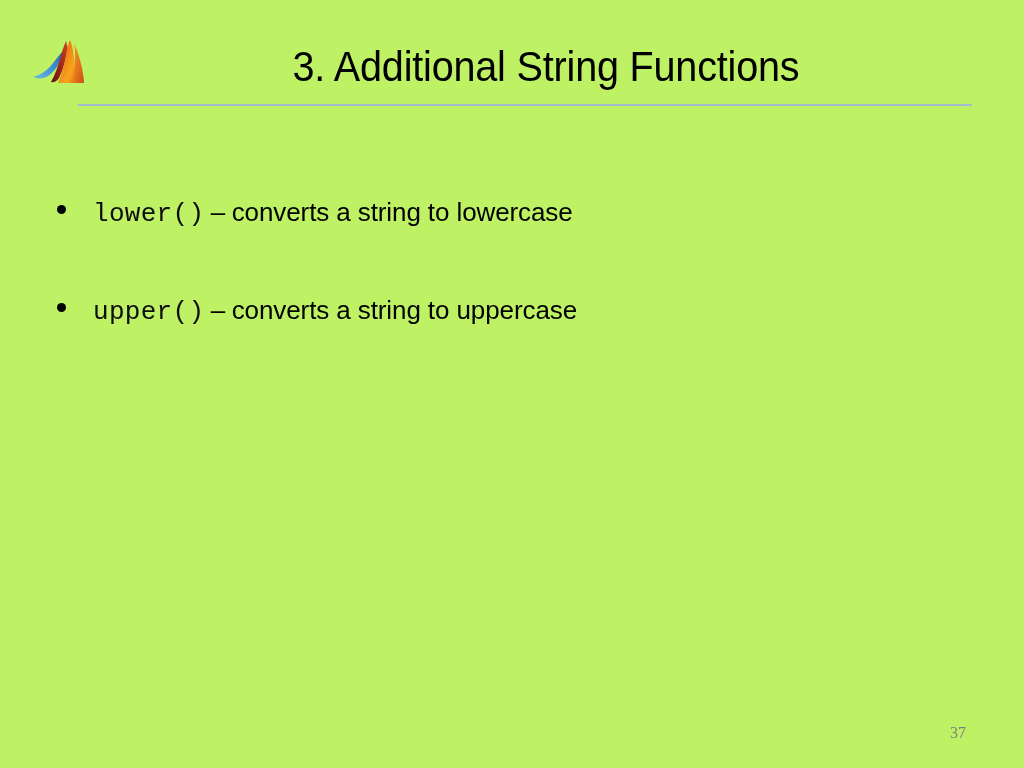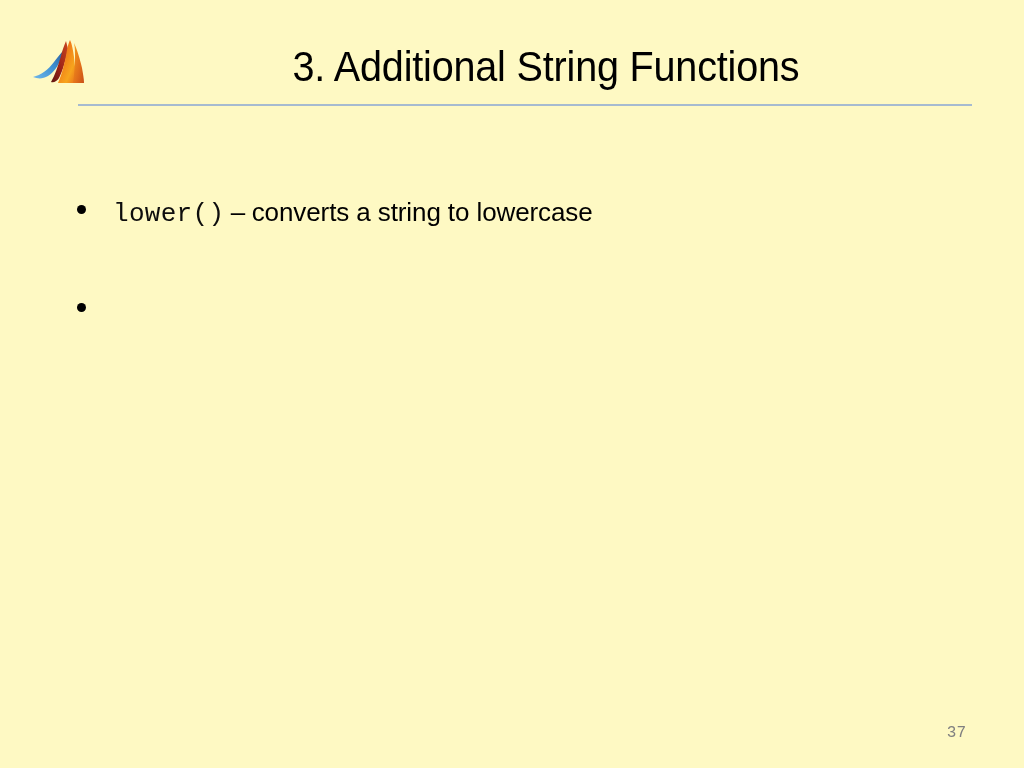--- a/index.html
+++ b/index.html
@@ -10,21 +10,21 @@
     width: 1024px;
     height: 768px;
     background: #ffffff;
     font-family: "Liberation Sans", sans-serif;
     overflow: hidden;
   }
   .slide {
     position: relative;
     width: 1024px;
     height: 768px;
-    background: #fef9c3;
+    background: #bef264;
   }
 
   
   .logo {
     position: absolute;
     left: 31px;
     top: 37px;
     width: 60px;
     height: 52px;
   }
@@ -53,21 +53,21 @@
     left: 78px;
     top: 104px;
     width: 894px;
     height: 2px;
     background: #a6bbd0;
   }
 
   
   .bullets {
     position: absolute;
-    left: 72px;
+    left: 52px;
     top: 196px;
     width: 930px;
   }
   .bullet-row {
     position: relative;
     height: 98px;
     display: block;
   }
   .bullet-dot {
     position: absolute;
@@ -107,21 +107,21 @@
     padding: 0 2px;
   }
 
   
   .page-number {
     position: absolute;
     right: 58px;
     bottom: 26px;
     font-size: 16px;
     color: #808080;
-    font-family: Liberation Mono, monospace;
+    font-family: Liberation Serif, serif;
   }
 </style>
 </head>
 <body>
 
 <div class="slide">
 
   <div class="logo">
     <svg width="60" height="52" viewBox="0 0 60 52" xmlns="http://www.w3.org/2000/svg">
       <defs>
@@ -168,20 +168,25 @@
       <span class="bullet-dot"></span>
       <span class="bullet-text">
         <span class="code">lower()</span>
         <span class="sep">–</span>
         <span class="prose">converts a string to lowercase</span>
       </span>
     </div>
 
     <div class="bullet-row">
       <span class="bullet-dot"></span>
+      <span class="bullet-text">
+        <span class="code">upper()</span>
+        <span class="sep">–</span>
+        <span class="prose">converts a string to uppercase</span>
+      </span>
     </div>
 
 
   </div>
 
   <div class="page-number">37</div>
 
 </div>
 
 </body></html>

